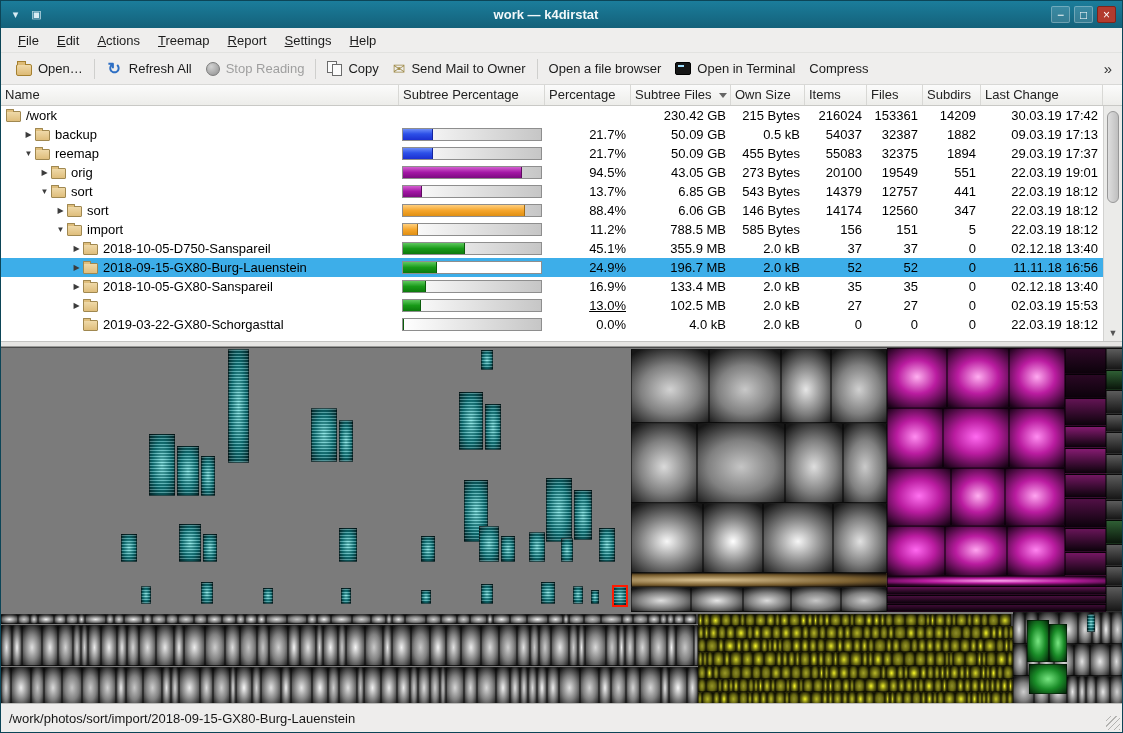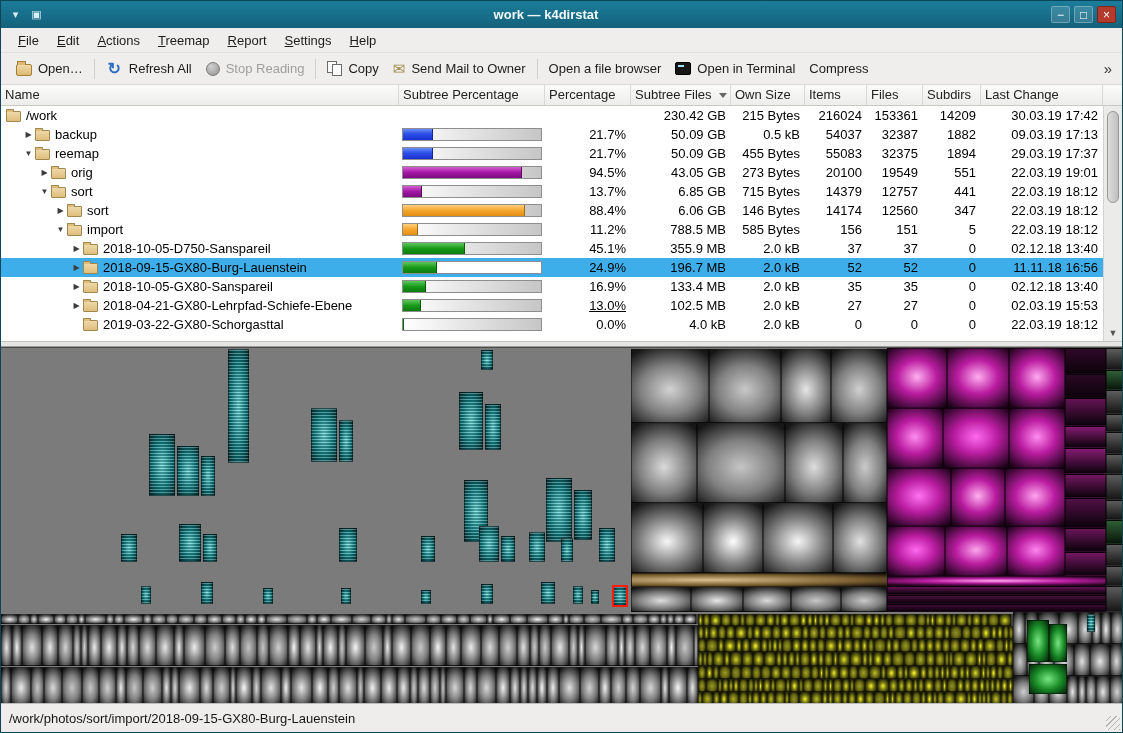--- a/index.html
+++ b/index.html
@@ -245,21 +245,21 @@
             <span class="folder-icon"></span>
             <span>sort</span>
           </div>
           <div class="tr-cell" style="width: 146px; padding: 0px;">
             <div class="bar-track">
               <div class="bar-fill bar-purple" style="width: 18.906px;"></div>
             </div>
           </div>
           <div class="tr-cell num" style="width: 86px;">13.7%</div>
           <div class="tr-cell num" style="width: 100px;">6.85 GB</div>
-          <div class="tr-cell num" style="width: 74px;">715 Bytes</div>
+          <div class="tr-cell num" style="width: 74px;">543 Bytes</div>
           <div class="tr-cell num" style="width: 62px;">14379</div>
           <div class="tr-cell num" style="width: 56px;">12757</div>
           <div class="tr-cell num" style="width: 58px;">441</div>
           <div class="tr-cell num" style="width: 122px;">22.03.19 18:12</div>
         </div>
         <div class="tree-row">
           <div class="name-cell tr-cell" style="width: 398px; padding: 0px 2px 0px 5px;">
             <span class="indent" style="width: 48px;"></span>
             <span class="expander">▶</span>
             <span class="folder-icon"></span>
@@ -356,21 +356,20 @@
           <div class="tr-cell num" style="width: 62px;">35</div>
           <div class="tr-cell num" style="width: 56px;">35</div>
           <div class="tr-cell num" style="width: 58px;">0</div>
           <div class="tr-cell num" style="width: 122px;">02.12.18 13:40</div>
         </div>
         <div class="tree-row">
           <div class="name-cell tr-cell" style="width: 398px; padding: 0px 2px 0px 5px;">
             <span class="indent" style="width: 64px;"></span>
             <span class="expander">▶</span>
             <span class="folder-icon"></span>
-            <span>2018-04-21-GX80-Lehrpfad-Schiefe-Ebene</span>
           </div>
           <div class="tr-cell" style="width: 146px; padding: 0px;">
             <div class="bar-track">
               <div class="bar-fill bar-green" style="width: 17.94px;"></div>
             </div>
           </div>
           <div class="tr-cell num" style="width: 86px; text-decoration: underline;">13.0%</div>
           <div class="tr-cell num" style="width: 100px;">102.5 MB</div>
           <div class="tr-cell num" style="width: 74px;">2.0 kB</div>
           <div class="tr-cell num" style="width: 62px;">27</div>

